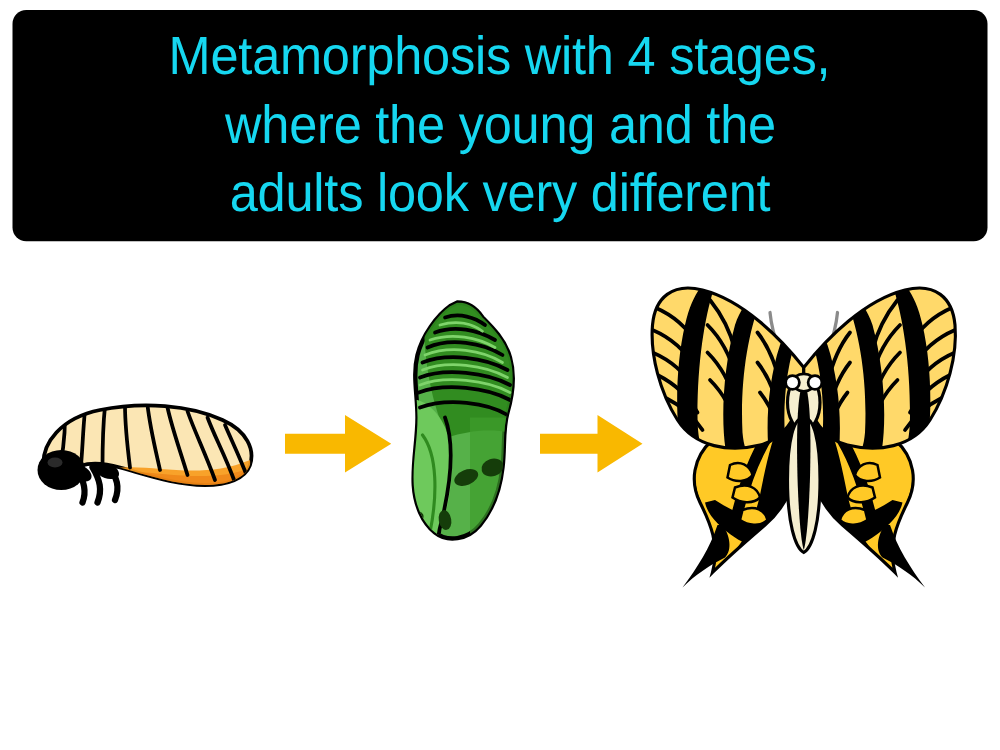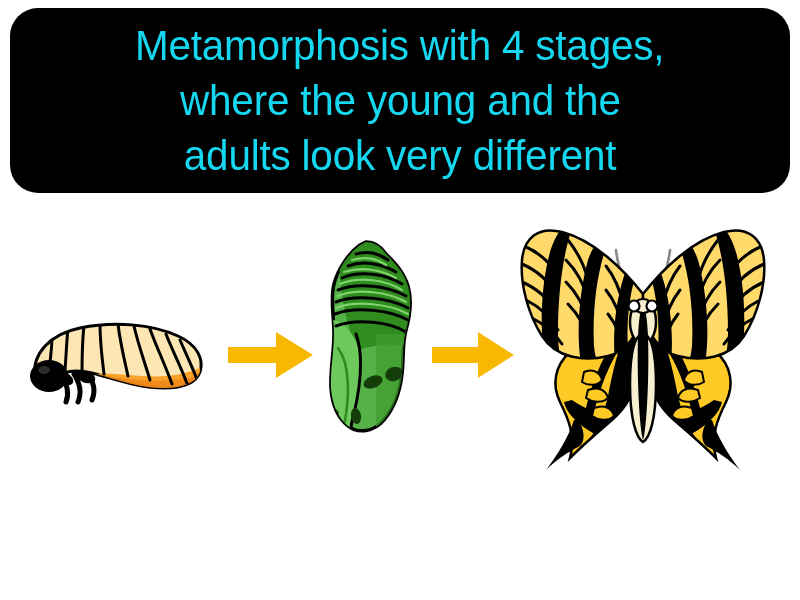--- a/index.html
+++ b/index.html
@@ -16,21 +16,21 @@
   }
 
   
   #definition-banner {
     position: absolute;
     left: 10px;
     top: 8px;
     width: 780px;
     height: 185px;
     background: #000000;
-    border-radius: 28px;
+    border-radius: 11px;
     display: flex;
     flex-direction: column;
     align-items: center;
     justify-content: center;
     box-sizing: border-box;
     padding: 4px 14px;
   }
   .banner-line {
     color: #16d7f0;
     font-family: "Liberation Sans", sans-serif;

